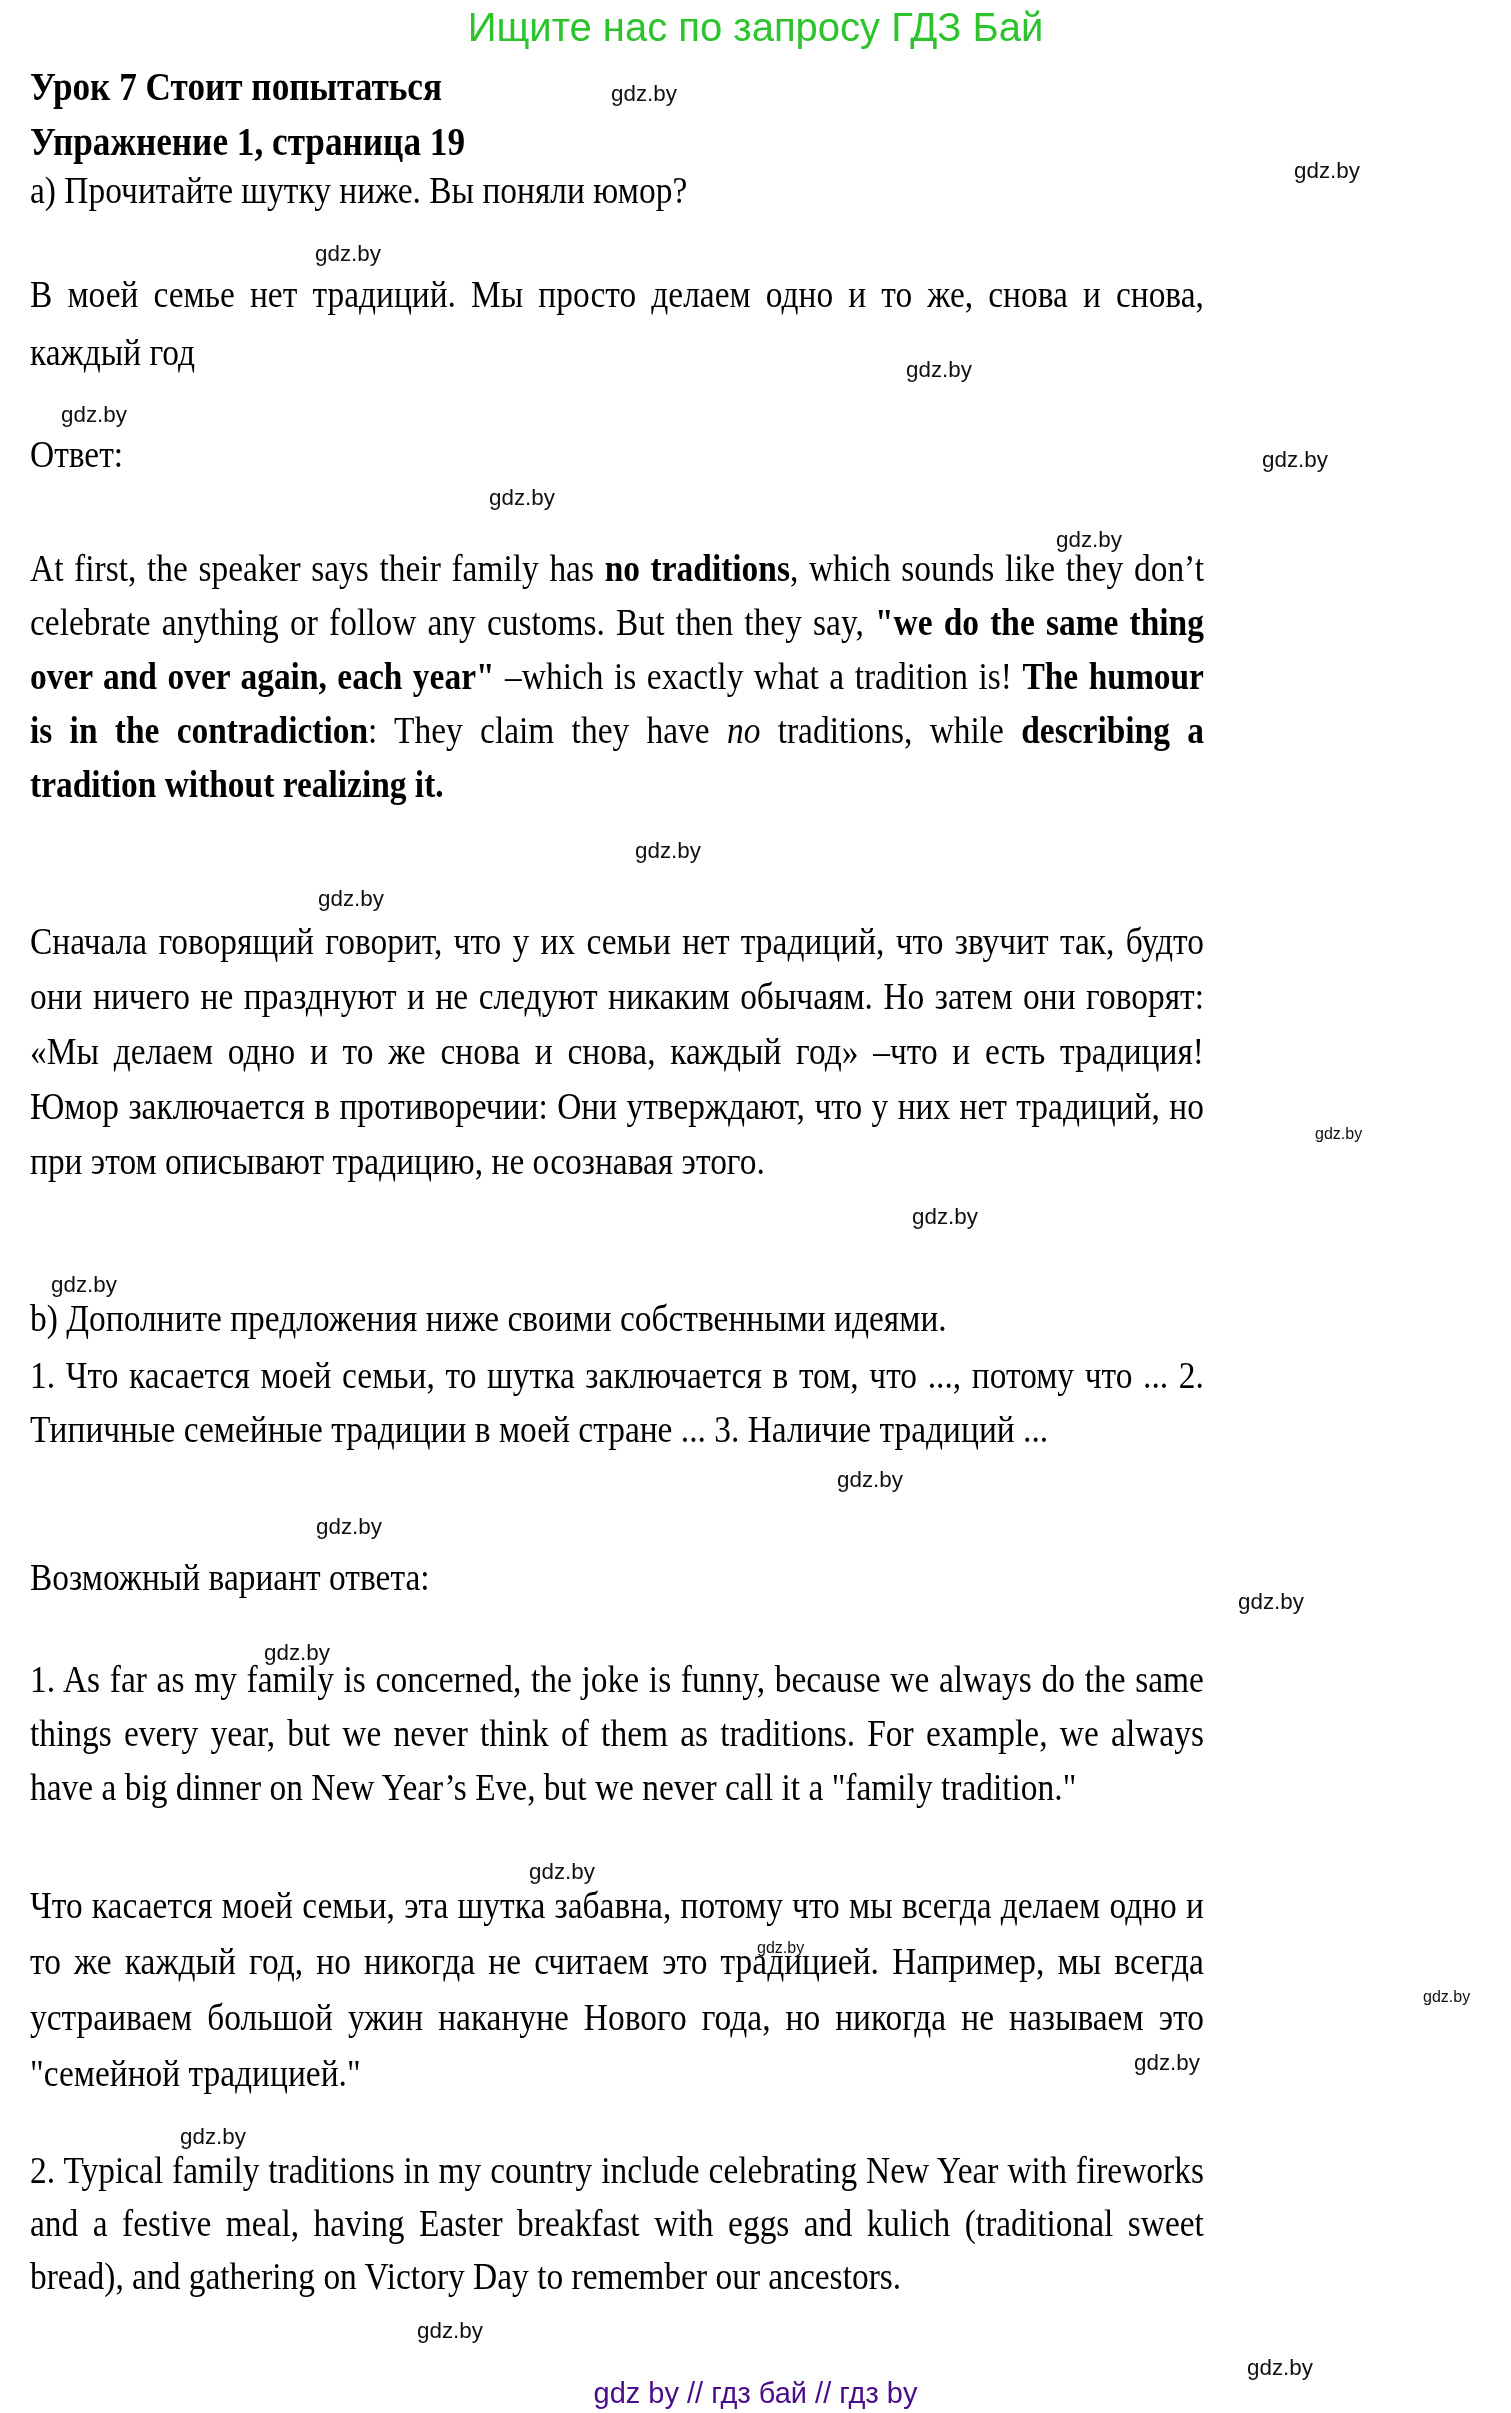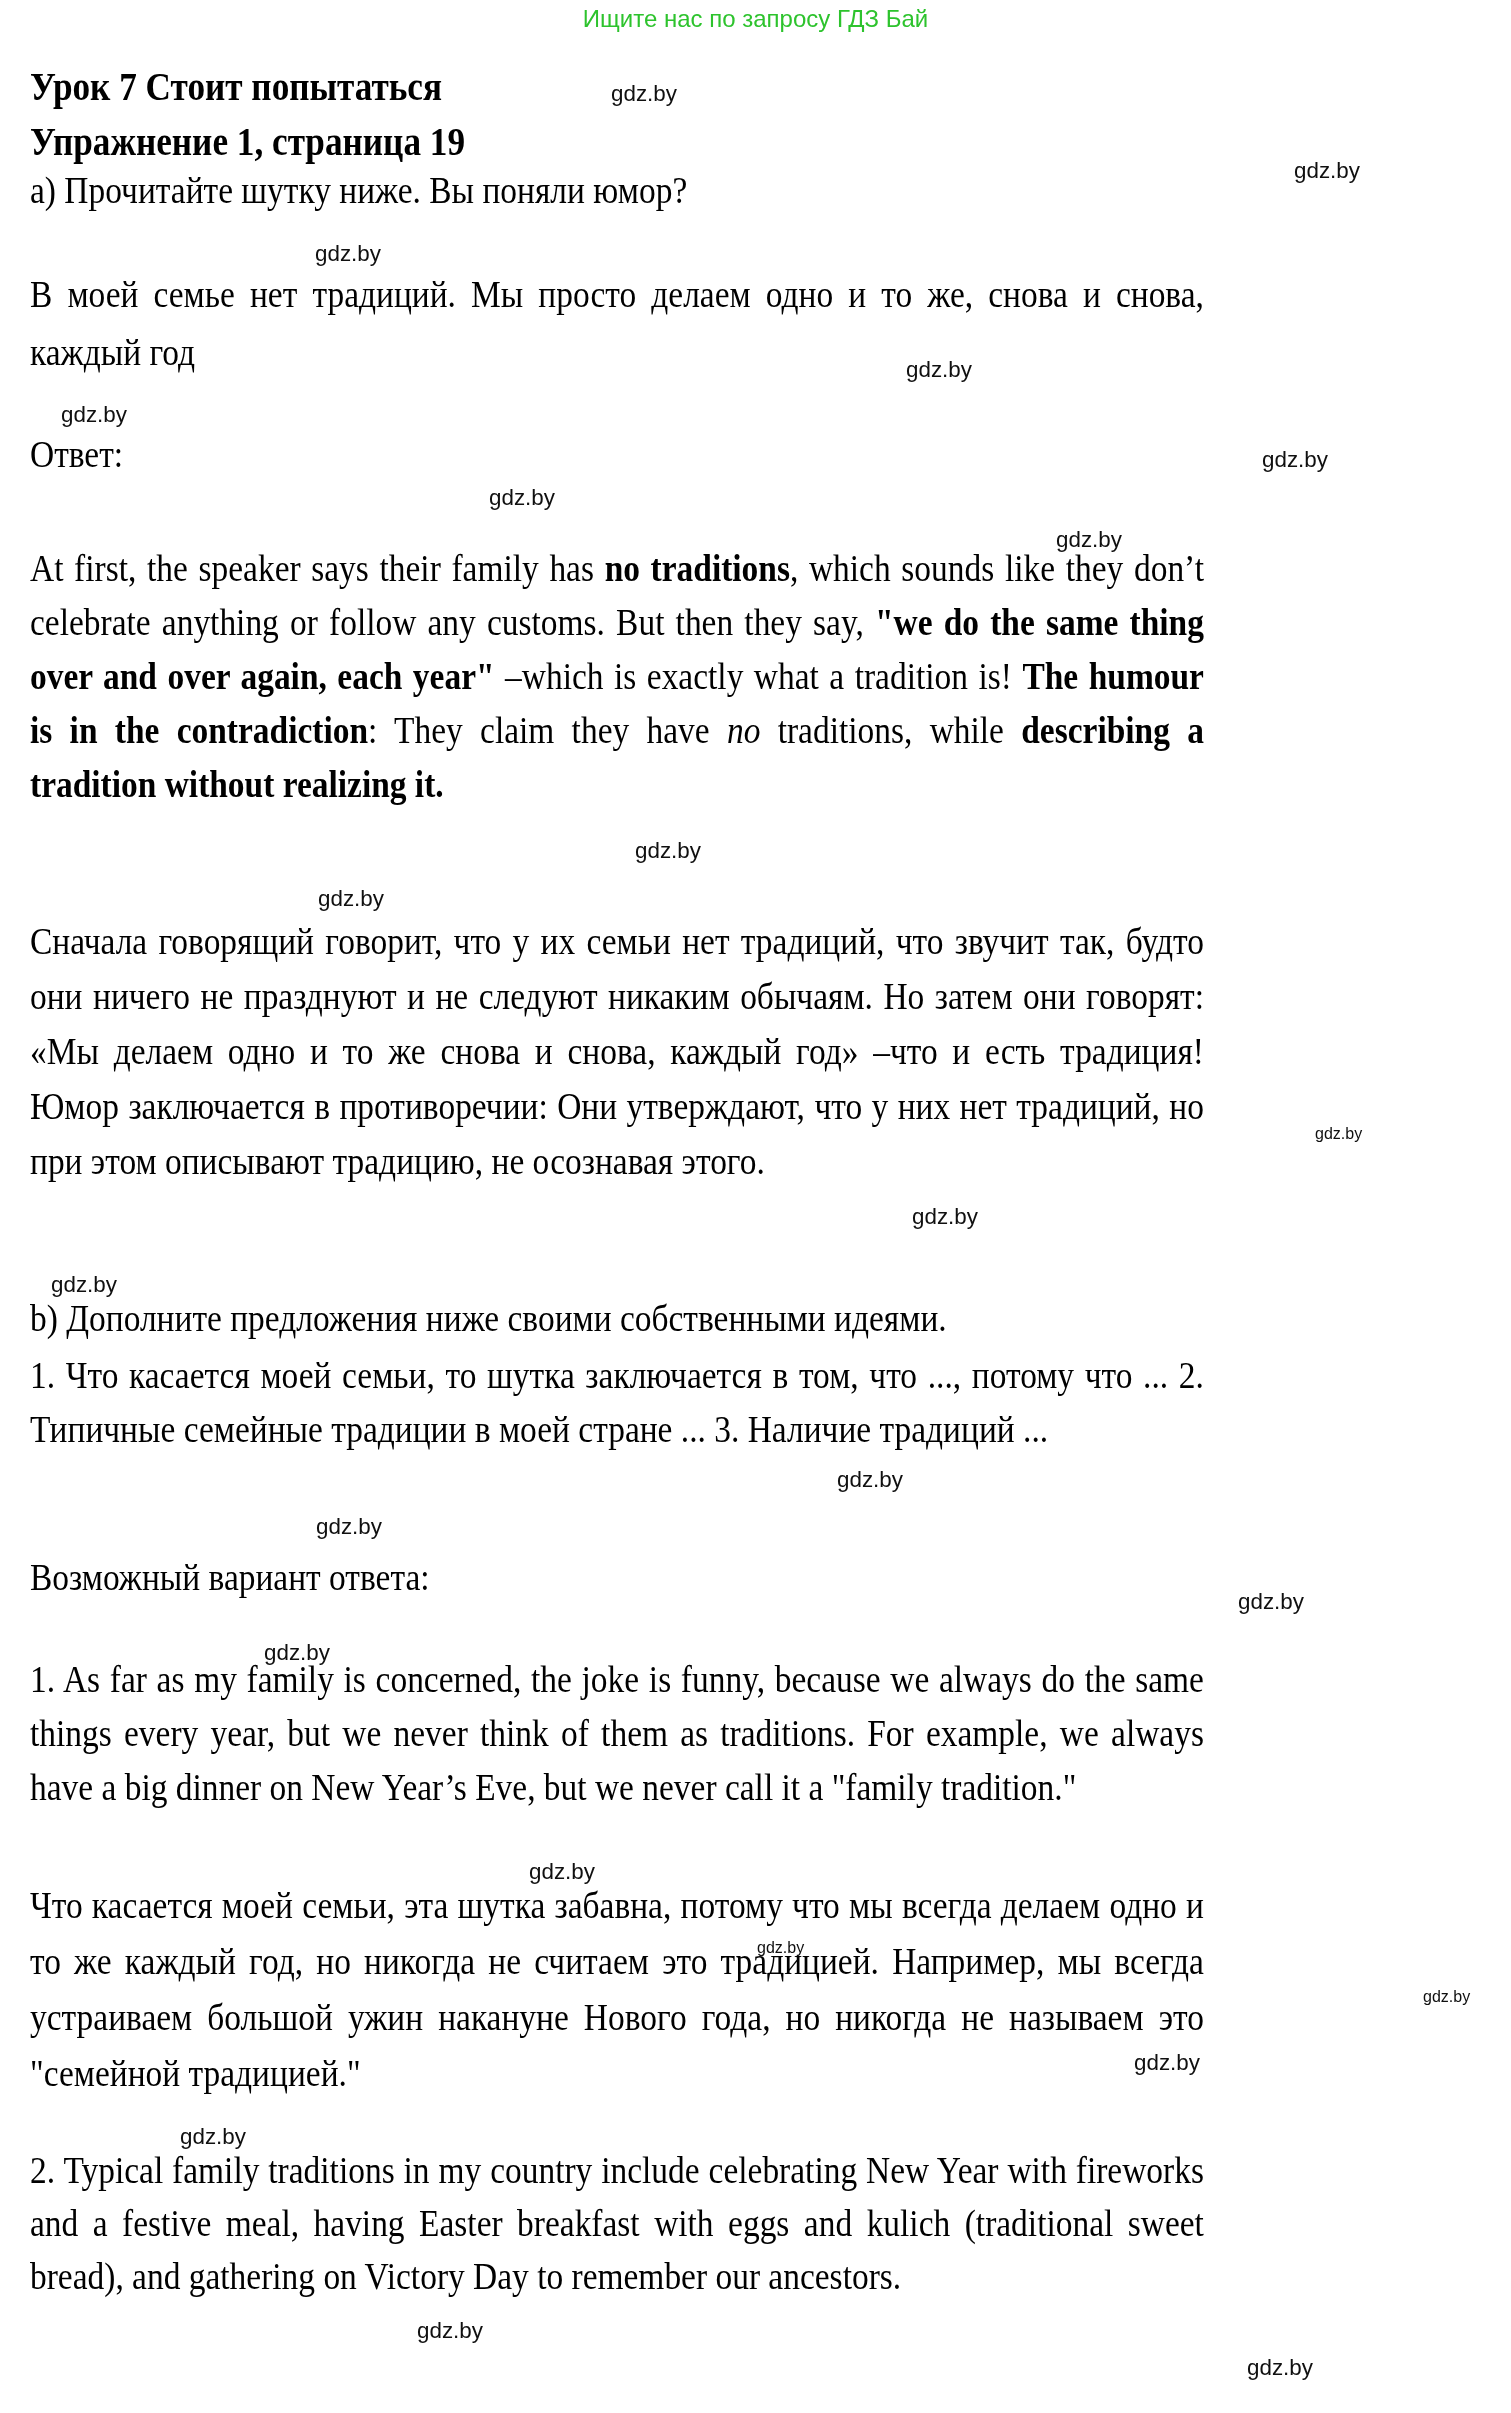--- a/index.html
+++ b/index.html
@@ -17,21 +17,21 @@
   .squeeze{width:1334px;transform:scaleX(0.88);transform-origin:0 0;}
   .h{font-size:40px;font-weight:bold;line-height:1.25;}
   .t{font-size:38px;line-height:1.3;}
   .para{font-size:38px;text-align:justify;}
   .b{font-weight:bold;}
   .i{font-style:italic;}
   .promo{
     position:absolute;top:4.8px;left:0;width:100%;
     text-align:center;
     font-family:"Liberation Sans", sans-serif;
-    font-size:24px;
+    font-size:40px;
     color:var(--green,#2dc32d);
   }
   .footer{
     position:absolute;top:2377px;left:0;width:100%;
     text-align:center;
     font-family:"Liberation Sans", sans-serif;
     font-size:29px;
     color:var(--purple,#4a0d8a);
   }
   .wm{
@@ -70,20 +70,21 @@
   <p class="abs squeeze para" style="top:1348px;line-height:54px">1. Что касается моей семьи, то шутка заключается в том, что ..., потому что ... 2. Типичные семейные традиции в моей стране ... 3. Наличие традиций ...</p>
 
   <p class="abs squeeze t" style="top:1553px">Возможный вариант ответа:</p>
 
   <p class="abs squeeze para" style="top:1652px;line-height:54px">1. As far as my family is concerned, the joke is funny, because we always do the same things every year, but we never think of them as traditions. For example, we always have a big dinner on New Year’s Eve, but we never call it a "family tradition."</p>
 
   <p class="abs squeeze para" style="top:1877px;line-height:56px">Что касается моей семьи, эта шутка забавна, потому что мы всегда делаем одно и то же каждый год, но никогда не считаем это традицией. Например, мы всегда устраиваем большой ужин накануне Нового года, но никогда не называем это "семейной традицией."</p>
 
   <p class="abs squeeze para" style="top:2144px;line-height:53px">2. Typical family traditions in my country include celebrating New Year with fireworks and a festive meal, having Easter breakfast with eggs and kulich (traditional sweet bread), and gathering on Victory Day to remember our ancestors.</p>
 
+  <div class="footer">gdz by  //  гдз бай  //  гдз by</div>
 
   <div id="wm-layer">
       <span class="wm" style="left: 611px; top: 72px;">gdz.by</span>
       <span class="wm" style="left: 1294px; top: 149px;">gdz.by</span>
       <span class="wm" style="left: 315px; top: 232px;">gdz.by</span>
       <span class="wm" style="left: 906px; top: 348px;">gdz.by</span>
       <span class="wm" style="left: 61px; top: 393px;">gdz.by</span>
       <span class="wm" style="left: 1262px; top: 438px;">gdz.by</span>
       <span class="wm" style="left: 489px; top: 476px;">gdz.by</span>
       <span class="wm" style="left: 1056px; top: 518px;">gdz.by</span>

